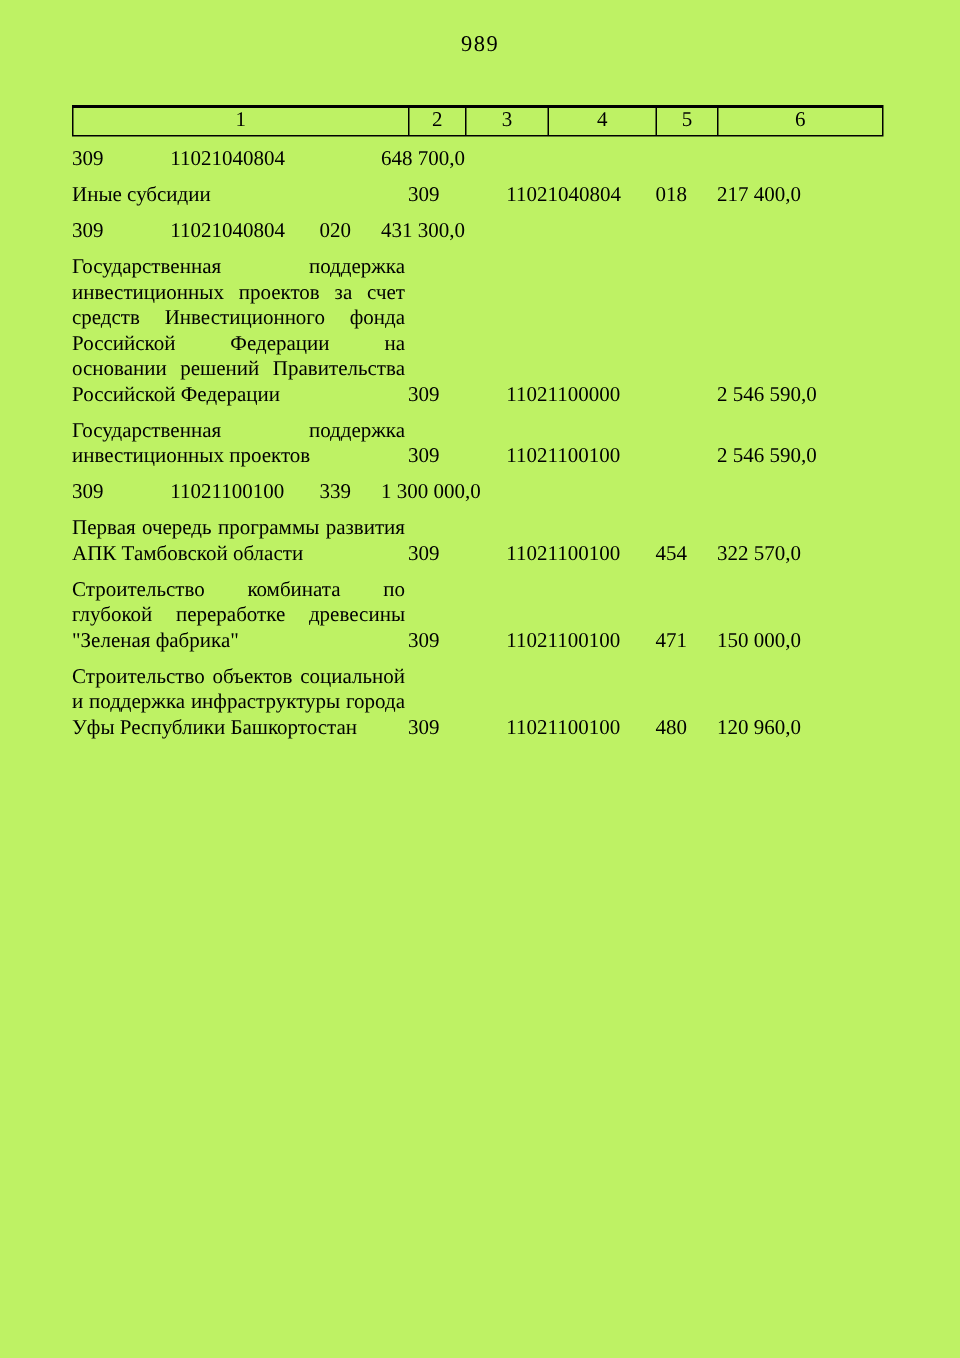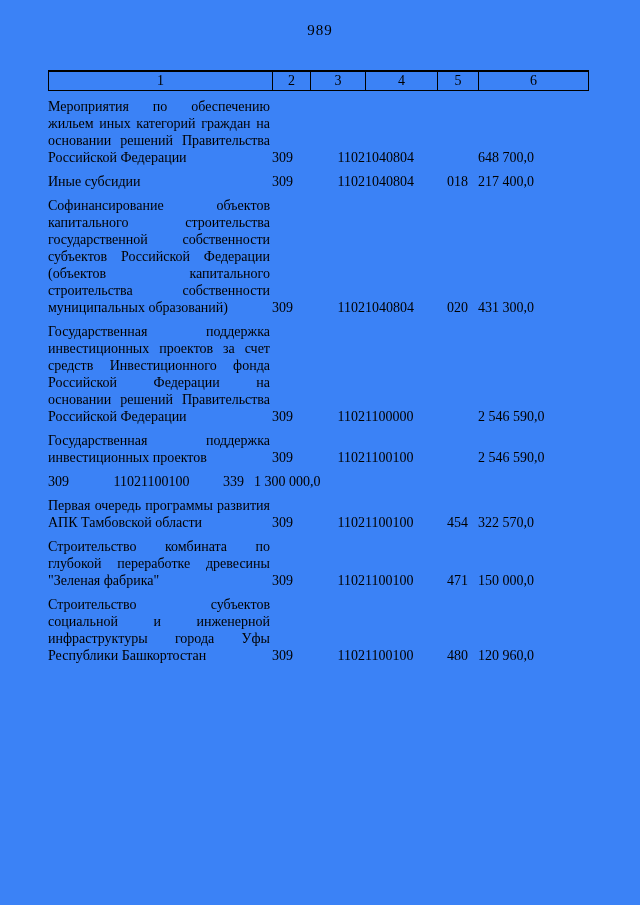--- a/index.html
+++ b/index.html
@@ -8,21 +8,21 @@
     width: 640px;
     height: 905px;
     background: #ffffff;
     color: #000000;
     font-family: "Liberation Serif", serif;
   }
   .page {
     position: relative;
     width: 640px;
     height: 905px;
-    background: #3b82f6;
+    background: #bef264;
     overflow: hidden;
   }
   .pagenum {
     text-align: center;
     padding-top: 22px;
     font-size: 15px;
     letter-spacing: 1px;
   }
   .doc-table {
     position: absolute;
@@ -63,21 +63,21 @@
     line-height: 17px;
   }
   .c1 {
     width: 224px;
     text-align: justify;
     padding-right: 2px;
   }
   .c2 { width: 38px;  text-align: left; }
   .c3 { width: 55px;  text-align: right; }
   .c4 { width: 72px;  }
-  .c5 { width: 41px;  text-align: center; }
+  .c5 { width: 41px;  text-align: left; }
   .c6 { width: 109px; text-align: left; white-space: nowrap; }
 </style>
 </head>
 <body>
 
 <div class="page">
 
   <div class="pagenum">989</div>
 
   <div class="doc-table">
@@ -86,39 +86,37 @@
       <div class="h1">1</div>
       <div class="h2">2</div>
       <div class="h3">3</div>
       <div class="h4">4</div>
       <div class="h5">5</div>
       <div class="h6">6</div>
     </div>
 
     <div class="tbody">
   <div class="trow">
-    <div class="c1">Мероприятия по обеспечению жильем иных категорий граждан на основании решений Правительства Российской Федерации</div>
     <div class="c2">309</div>
     <div class="c3">1102</div>
     <div class="c4">1040804</div>
     <div class="c5"></div>
     <div class="c6">648 700,0</div>
   </div>
 
   <div class="trow">
     <div class="c1">Иные субсидии</div>
     <div class="c2">309</div>
     <div class="c3">1102</div>
     <div class="c4">1040804</div>
     <div class="c5">018</div>
     <div class="c6">217 400,0</div>
   </div>
 
   <div class="trow">
-    <div class="c1">Софинансирование объектов капитального строительства государственной собственности субъектов Российской Федерации (объектов капитального строительства собственности муниципальных образований)</div>
     <div class="c2">309</div>
     <div class="c3">1102</div>
     <div class="c4">1040804</div>
     <div class="c5">020</div>
     <div class="c6">431 300,0</div>
   </div>
 
   <div class="trow">
     <div class="c1">Государственная поддержка инвестиционных проектов за счет средств Инвестиционного фонда Российской Федерации на основании решений Правительства Российской Федерации</div>
     <div class="c2">309</div>
@@ -157,21 +155,21 @@
   <div class="trow">
     <div class="c1">Строительство комбината по глубокой переработке древесины "Зеленая фабрика"</div>
     <div class="c2">309</div>
     <div class="c3">1102</div>
     <div class="c4">1100100</div>
     <div class="c5">471</div>
     <div class="c6">150 000,0</div>
   </div>
 
   <div class="trow">
-    <div class="c1">Строительство субъектов социальной и инженерной инфраструктуры города Уфы Республики Башкортостан</div>
+    <div class="c1">Строительство объектов социальной и поддержка инфраструктуры города Уфы Республики Башкортостан</div>
     <div class="c2">309</div>
     <div class="c3">1102</div>
     <div class="c4">1100100</div>
     <div class="c5">480</div>
     <div class="c6">120 960,0</div>
   </div>
 </div>
 
   </div>
 </div>

